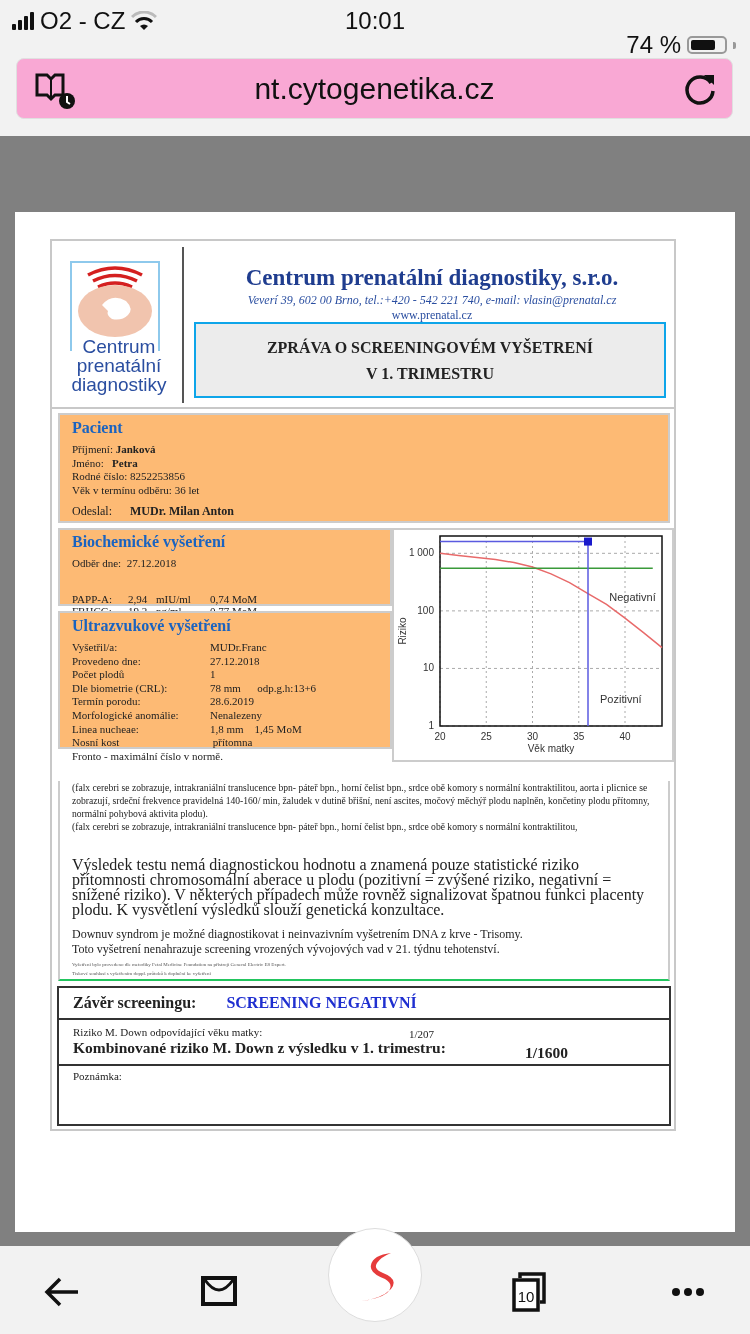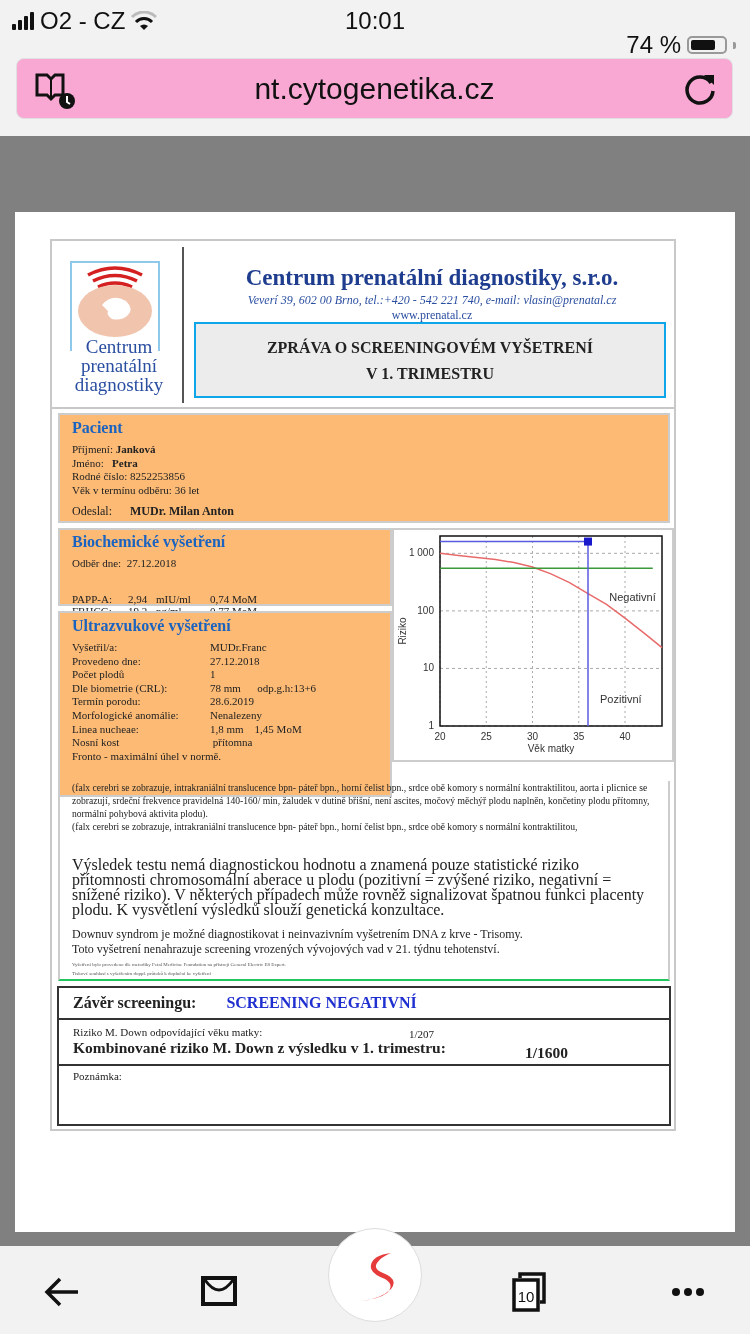--- a/index.html
+++ b/index.html
@@ -20,41 +20,41 @@
   .url-bar .reload { position:absolute; right:14px; top:12px; width:36px; height:36px; }
 
   .viewer { position:absolute; left:0; top:136px; width:750px; height:1110px; background:#808080; }
   .page { position:absolute; left:15px; top:76px; width:720px; height:1020px; background:#fff; }
   .doc { position:absolute; left:35px; top:27px; width:626px; height:892px; border:2px solid #c8c8c8; box-sizing:border-box; font-family:"Liberation Serif", serif; color:#222; }
 
   .hdr { position:absolute; left:0; top:0; width:622px; height:166px; border-bottom:2px solid #c8c8c8; }
   .hdr .vline { position:absolute; left:130px; top:6px; width:2px; height:156px; background:#555; }
   .logo { position:absolute; left:18px; top:20px; width:92px; height:140px; }
   .logo .frame { position:absolute; left:0; top:0; width:90px; height:90px; border:2px solid #8ec9ec; box-sizing:border-box; border-bottom:none; }
-  .logo .text { position:absolute; left:-6px; top:76px; width:110px; text-align:center; font-family:Liberation Serif, serif; font-size:19px; line-height:19px; color:#2a4ea0; }
+  .logo .text { position:absolute; left:-6px; top:76px; width:110px; text-align:center; font-family:Liberation Sans, sans-serif; font-size:19px; line-height:19px; color:#2a4ea0; }
   .company { position:absolute; left:140px; top:24px; width:480px; text-align:center; }
   .company .name { font-size:23px; font-weight:bold; color:#1f3d8f; }
   .company .addr { font-size:12px; color:#2a4ea0; margin-top:2px;font-style:italic; }
   .company .web { font-size:12px; color:#2a4ea0; }
   .title-box { position:absolute; left:142px; top:81px; width:472px; height:76px; background:#ececec; border:2px solid #0ea5e9; box-sizing:border-box; text-align:center; font-weight:bold; font-size:16px; }
   .title-box div { margin-top:15px; }
   .title-box div + div { margin-top:8px; }
 
   .box { position:absolute; border:2px solid #ccc; box-sizing:border-box; background:#fdba74; }
   .sec-title { font-size:16px; font-weight:bold; color:#1a63c0; }
   .small { font-size:11px; line-height:13.5px; }
 
   .pac { left:6px; top:172px; width:612px; height:110px; padding:4px 12px; }
   .pac .sec-title { margin-bottom:6px; }
   .pac .odeslal { margin-top:7px; font-size:12px; }
   .pac .odeslal b { margin-left:18px; }
 
   .bio { left:6px; top:287px; width:334px; height:78px; padding:3px 12px; }
   .bio .row { font-size:11px; }
-  .ultra { left:6px; top:370px; width:334px; height:186px; padding:4px 12px; }
+  .ultra { left:6px; top:370px; width:334px; height:138px; padding:4px 12px; }
   .grid2 { display:grid; grid-template-columns:138px auto; font-size:11px; line-height:13.6px; }
 
   .chart { position:absolute; left:340px; top:287px; width:282px; height:234px; border:2px solid #ccc; box-sizing:border-box; background:#fff; }
 
   .desc { position:absolute; left:6px; top:540px; width:612px; height:200px; padding:0 12px; font-size:9.6px; line-height:13px; border-left:2px solid #ccc; border-right:2px solid #ccc; border-bottom:2px solid #22c55e; box-sizing:border-box; }
   .desc p { margin:0; }
   .result { margin-top:24px !important; font-size:16px; line-height:15px; }
   .down { margin-top:10px !important; font-size:12px; line-height:15px; }
   .tiny { font-size:5px; line-height:9px; color:#555; margin-top:3px !important; }
 
@@ -183,21 +183,21 @@
             <span style="white-space:pre">78 mm      odp.g.h:13+6</span>
           <span>Termín porodu:</span>
             <span>28.6.2019</span>
           <span>Morfologické anomálie:</span>
             <span>Nenalezeny</span>
           <span>Linea nucheae:</span>
             <span style="white-space:pre">1,8 mm    1,45 MoM</span>
           <span>Nosní kost</span>
             <span style="white-space:pre"> přítomna</span>
         </div>
-        <div style="font-size:11px">Fronto - maximální úhel v normě.</div>
+        <div style="font-size:11px">Fronto - maximální číslo v normě.</div>
       </div>
 
       <div class="chart">
         <svg id="chart-svg" width="278" height="230">
             <line x1="46" x2="46" y1="6" y2="196" stroke="#aaa" stroke-dasharray="2,3" stroke-width="1"></line>
             <line x1="92.25" x2="92.25" y1="6" y2="196" stroke="#aaa" stroke-dasharray="2,3" stroke-width="1"></line>
             <line x1="138.5" x2="138.5" y1="6" y2="196" stroke="#aaa" stroke-dasharray="2,3" stroke-width="1"></line>
             <line x1="184.75" x2="184.75" y1="6" y2="196" stroke="#aaa" stroke-dasharray="2,3" stroke-width="1"></line>
             <line x1="231" x2="231" y1="6" y2="196" stroke="#aaa" stroke-dasharray="2,3" stroke-width="1"></line>
             <line x1="46" x2="268" y1="196" y2="196" stroke="#aaa" stroke-dasharray="3,3" stroke-width="1"></line>

